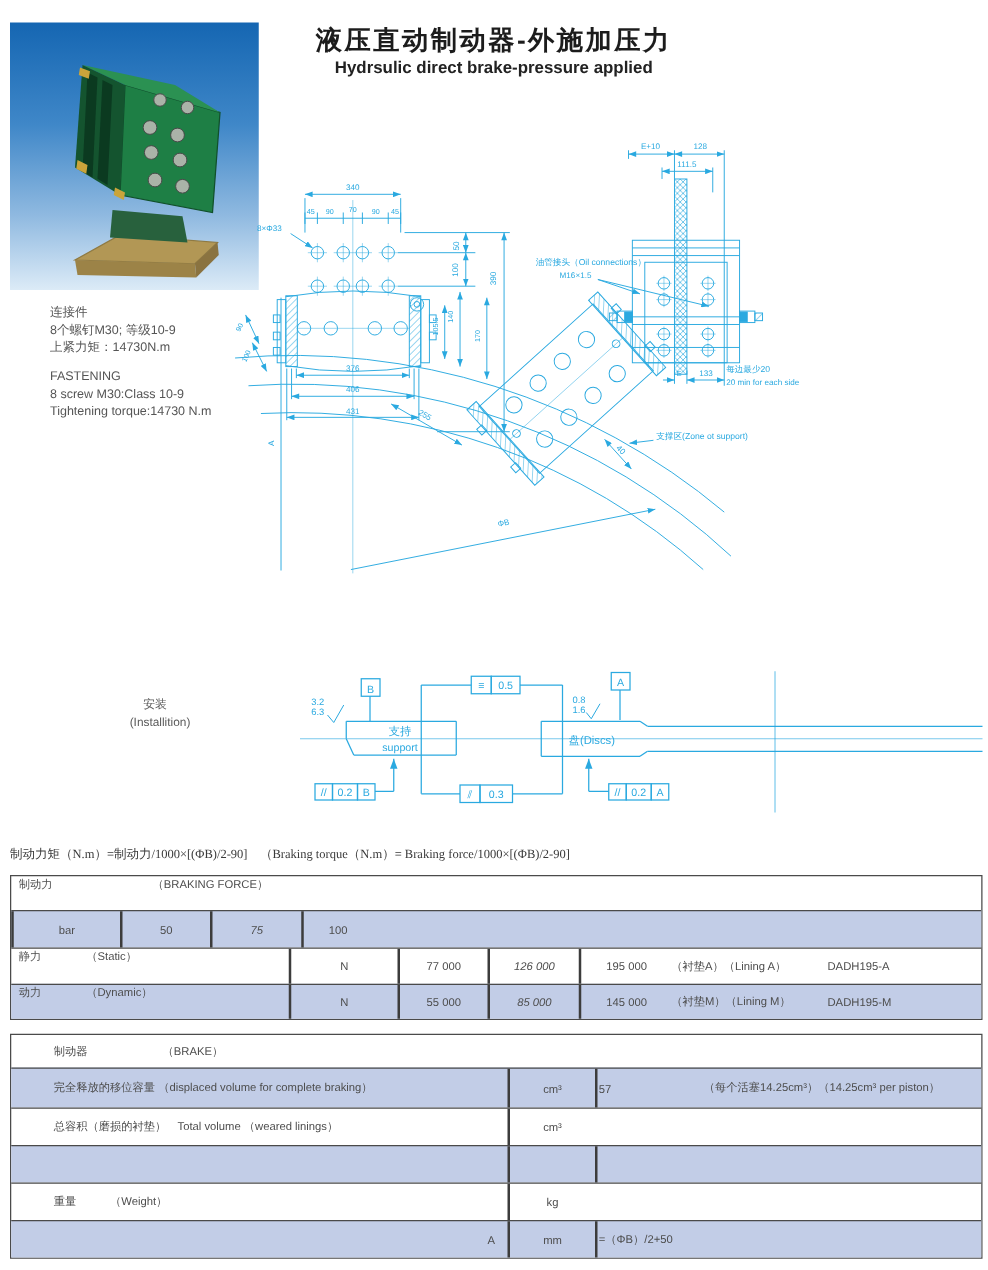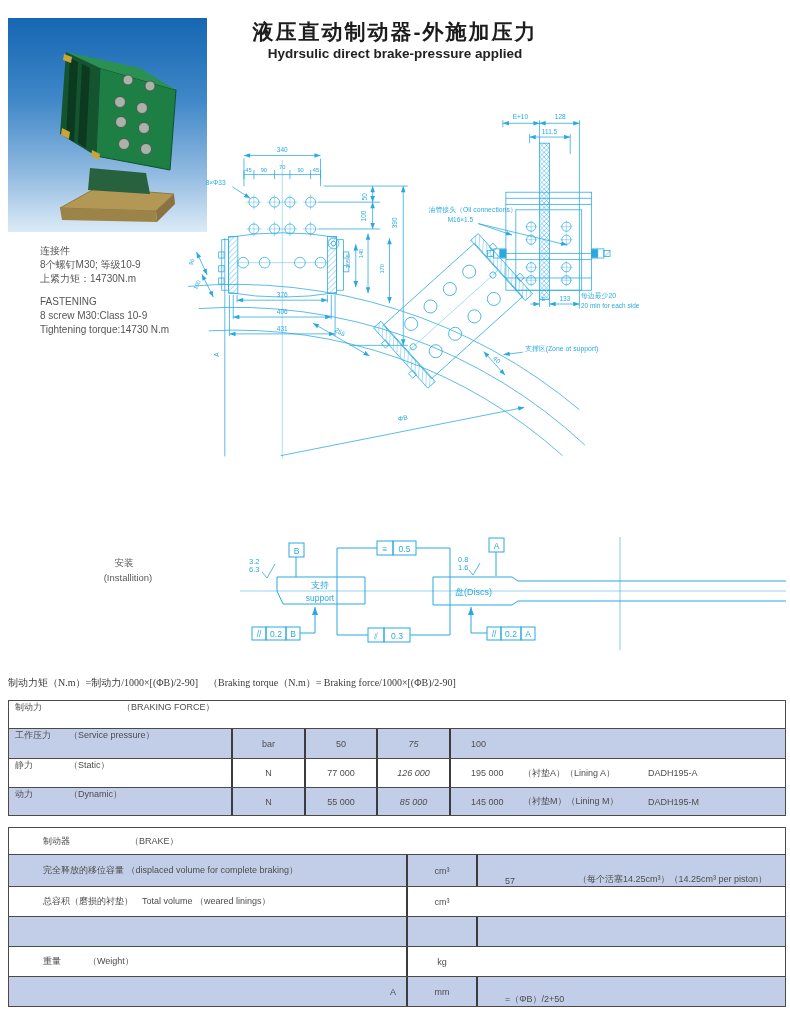--- a/index.html
+++ b/index.html
@@ -18,23 +18,23 @@
   .t1{top:700px;} .t2{top:827px;}
   .tr{display:flex;box-sizing:border-box;}
   .tr + .tr{border-top:1px solid #4a4a4a;}
   .blue{background:#c2cde7;}
   .lab1{width:222px;display:flex;align-items:flex-start;padding-left:6px;box-sizing:border-box;}
   .lab2{width:369px;display:flex;align-items:center;padding-left:6px;box-sizing:border-box;margin-left:28px;}
   .lab2r{justify-content:flex-end;padding-right:10px;}
   .zh107{display:inline-block;width:107px;} .zh54{display:inline-block;width:54px;}
   .zh87{display:inline-block;width:87px;}  .zh45{display:inline-block;width:45px;}
   .cell{border-left:2px solid #3c3c3c;display:flex;align-items:center;justify-content:center;box-sizing:border-box;}
-  .u{width:73px;} .c50{width:72px;} .c75{width:73px;font-style:italic;} .u2{width:70px;}
+  .u{width:87px;} .c50{width:72px;} .c75{width:73px;font-style:italic;} .u2{width:70px;}
   .wide{flex:1;display:flex;align-items:center;border-left:2px solid #3c3c3c;padding-left:20px;box-sizing:border-box;}
-  .wide2{flex:1;display:flex;align-items:flex-end;border-left:2px solid #3c3c3c;padding-left:27px;box-sizing:border-box;}
+  .wide2{flex:1;display:flex;align-items:center;border-left:2px solid #3c3c3c;padding-left:1px;box-sizing:border-box;gap:11px;}
   .wval{display:inline-block;width:52px;} .wlin{display:inline-block;width:125px;}
   .num{display:inline-block;width:73px;}
   
   .dt{font-size:8.5px;fill:#2aa9e0;font-family:"Liberation Sans",sans-serif;}
   .ds{font-size:7.5px;fill:#2aa9e0;font-family:"Liberation Sans",sans-serif;}
   .dtz{font-size:9px;fill:#2aa9e0;font-family:"Liberation Sans",sans-serif;}
   .cap{font-size:9.5px;fill:#5a5a5a;font-family:"Liberation Sans",sans-serif;}
   .mid{text-anchor:middle;}
 </style>
 </head>
@@ -405,24 +405,20 @@
   <div class="abs formula">制动力矩（N.m）=制动力/1000×[(ΦB)/2-90]　（Braking torque（N.m）= Braking force/1000×[(ΦB)/2-90]</div>
 
   <div class="abs tbl t1">
     <div class="tr" style="height:27px">
       <div class="lab1">
         <span class="zh107">制动力</span>
         <span>（BRAKING FORCE）</span>
       </div>
     </div>
     <div class="tr blue" style="height:30px">
-      <div class="lab1">
-        <span class="zh54">工作压力</span>
-        <span>（Service pressure）</span>
-      </div>
       <div class="cell u">bar</div>
       <div class="cell c50">50</div>
       <div class="cell c75">75</div>
       <div class="wide">
         <span class="wval">100</span>
         <span class="wlin"></span>
         <span></span>
       </div>
     </div>
     <div class="tr" style="height:29px">

